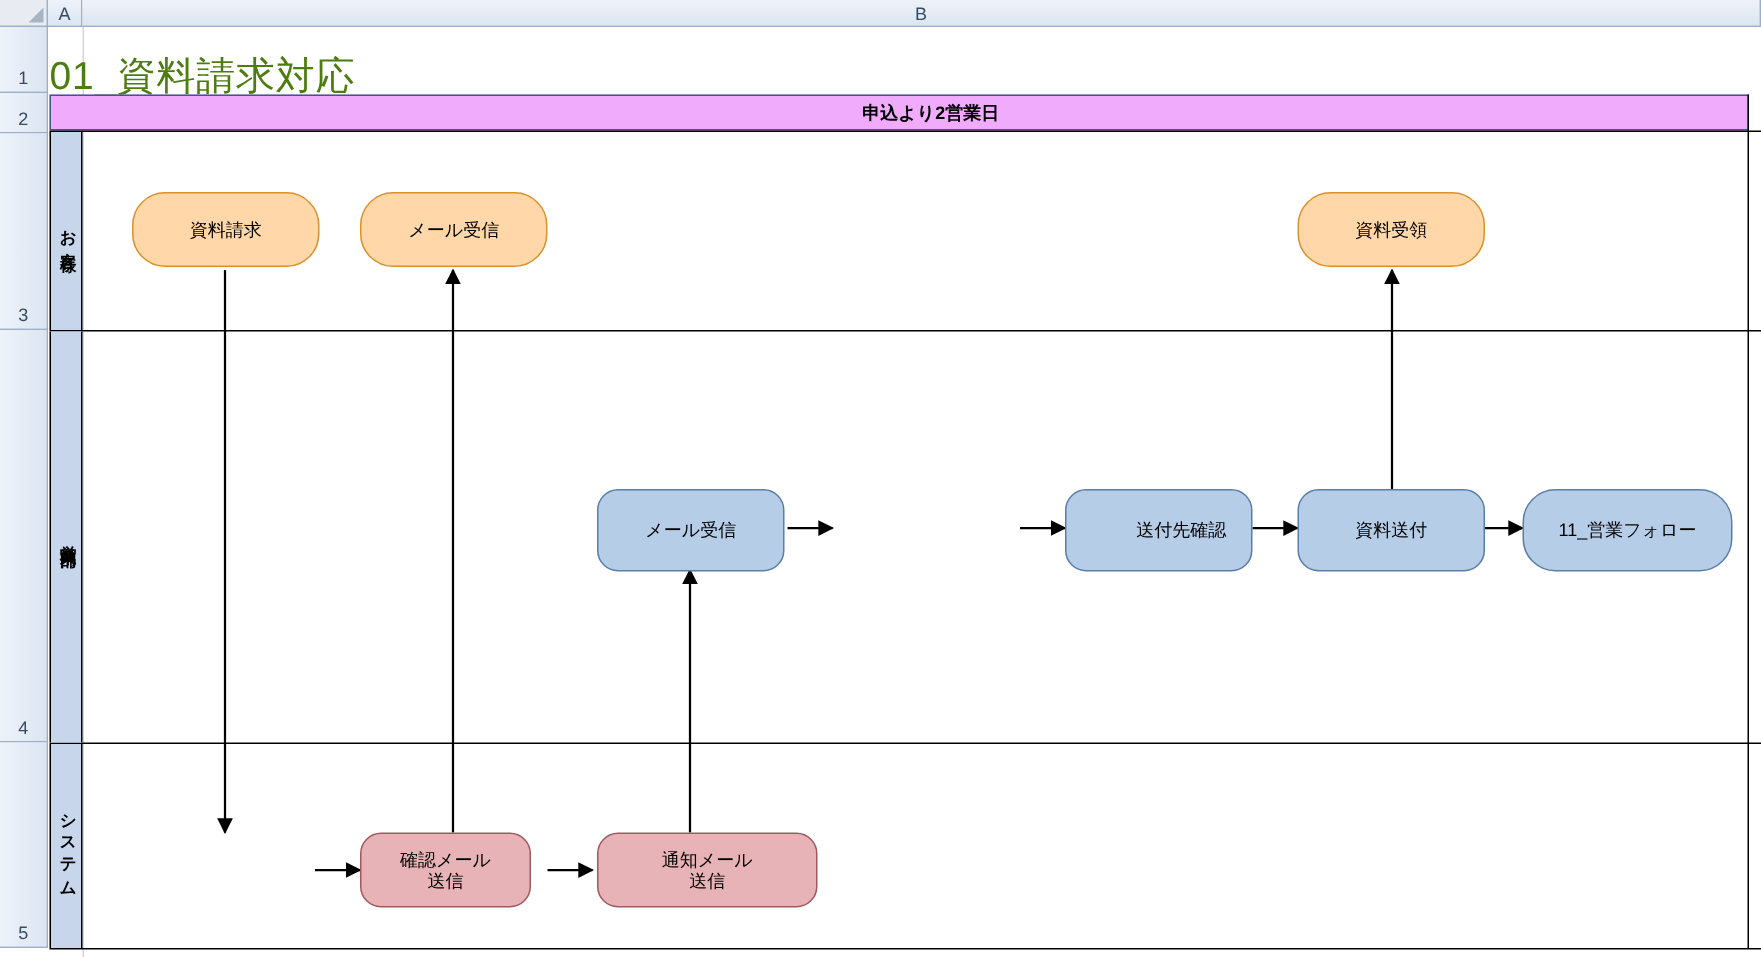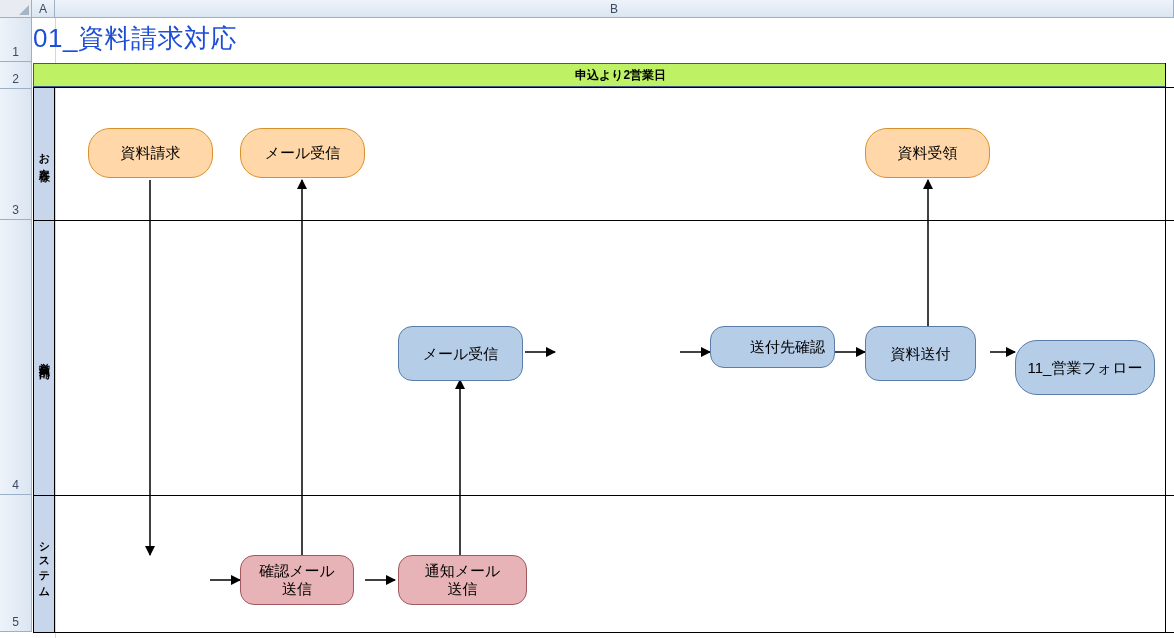--- a/index.html
+++ b/index.html
@@ -54,29 +54,29 @@
     text-align: center;
     box-sizing: border-box;
     display: flex;
     align-items: flex-end;
     justify-content: center;
     padding-bottom: 2px;
   }
   .cell-a-title {
     position: absolute;
     left: 33px;
-    top: 21px;
+    top: 33px;
     font-size: 26px;
     font-weight: 500;
-    color: #1d4ed8;
+    color: #4d7c0f;
     letter-spacing: 0.5px;
   }
   .timeline-bar {
     position: absolute;
-    background: #bef264;
+    background: #f0abfc;
     border: 1px solid #3a5a85;
     box-sizing: border-box;
     font-size: 12px;
     font-weight: bold;
     color: #000;
     text-align: center;
     line-height: 22px;
     padding-left: 42px;
   }
   .lane-label {
@@ -114,21 +114,21 @@
     width: 0;
     border-left: 1px solid #000;
   }
   .node {
     position: absolute;
     border: 1.5px solid;
     border-radius: 14px;
     display: flex;
     align-items: center;
     justify-content: center;
-    font-size: 15px;
+    font-size: 12px;
     text-align: center;
     line-height: 1.2;
     box-sizing: border-box;
     white-space: pre;
   }
   .node.orange { background: #ffd7a8; border-color: #d9922b; }
   .node.blue   { background: #b6cde8; border-color: #5a7ea8; }
   .node.red    { background: #e7b3b6; border-color: #a05a5f; }
   .node.pill   { border-radius: 22px; }
   svg.arrows {
@@ -207,22 +207,22 @@
     <line x1="990" y1="352" x2="1015" y2="352" stroke="#000" stroke-width="1.5" marker-end="url(#arrow)"></line>
 
     <line x1="928" y1="326" x2="928" y2="180" stroke="#000" stroke-width="1.5" marker-end="url(#arrow)"></line>
   </svg>
 
   <div class="node orange pill" style="left:88px; top:128px; width:125px; height:50px;">資料請求</div>
   <div class="node orange pill" style="left:240px; top:128px; width:125px; height:50px;">メール受信</div>
   <div class="node orange pill" style="left:865px; top:128px; width:125px; height:50px;">資料受領</div>
 
   <div class="node blue" style="left:398px; top:326px; width:125px; height:55px;">メール受信</div>
-  <div class="node blue" style="left:710px; top:326px; width:125px; height:42px;padding-left:30px;">送付先確認</div>
-  <div class="node blue" style="left:865px; top:326px; width:111px; height:55px;">資料送付</div>
-  <div class="node blue pill" style="left:1015px; top:340px; width:140px; height:55px;">11_営業フォロー</div>
+  <div class="node blue" style="left:710px; top:326px; width:125px; height:55px;padding-left:30px;">送付先確認</div>
+  <div class="node blue" style="left:865px; top:326px; width:125px; height:55px;">資料送付</div>
+  <div class="node blue pill" style="left:1015px; top:326px; width:140px; height:55px;">11_営業フォロー</div>
 
   <div class="node red" style="left:240px; top:555px; width:114px; height:50px;">確認メール
 送信</div>
-  <div class="node red" style="left:398px; top:555px; width:129px; height:50px;">通知メール
+  <div class="node red" style="left:398px; top:555px; width:147px; height:50px;">通知メール
 送信</div>
 
 </div>
 
 </body></html>

